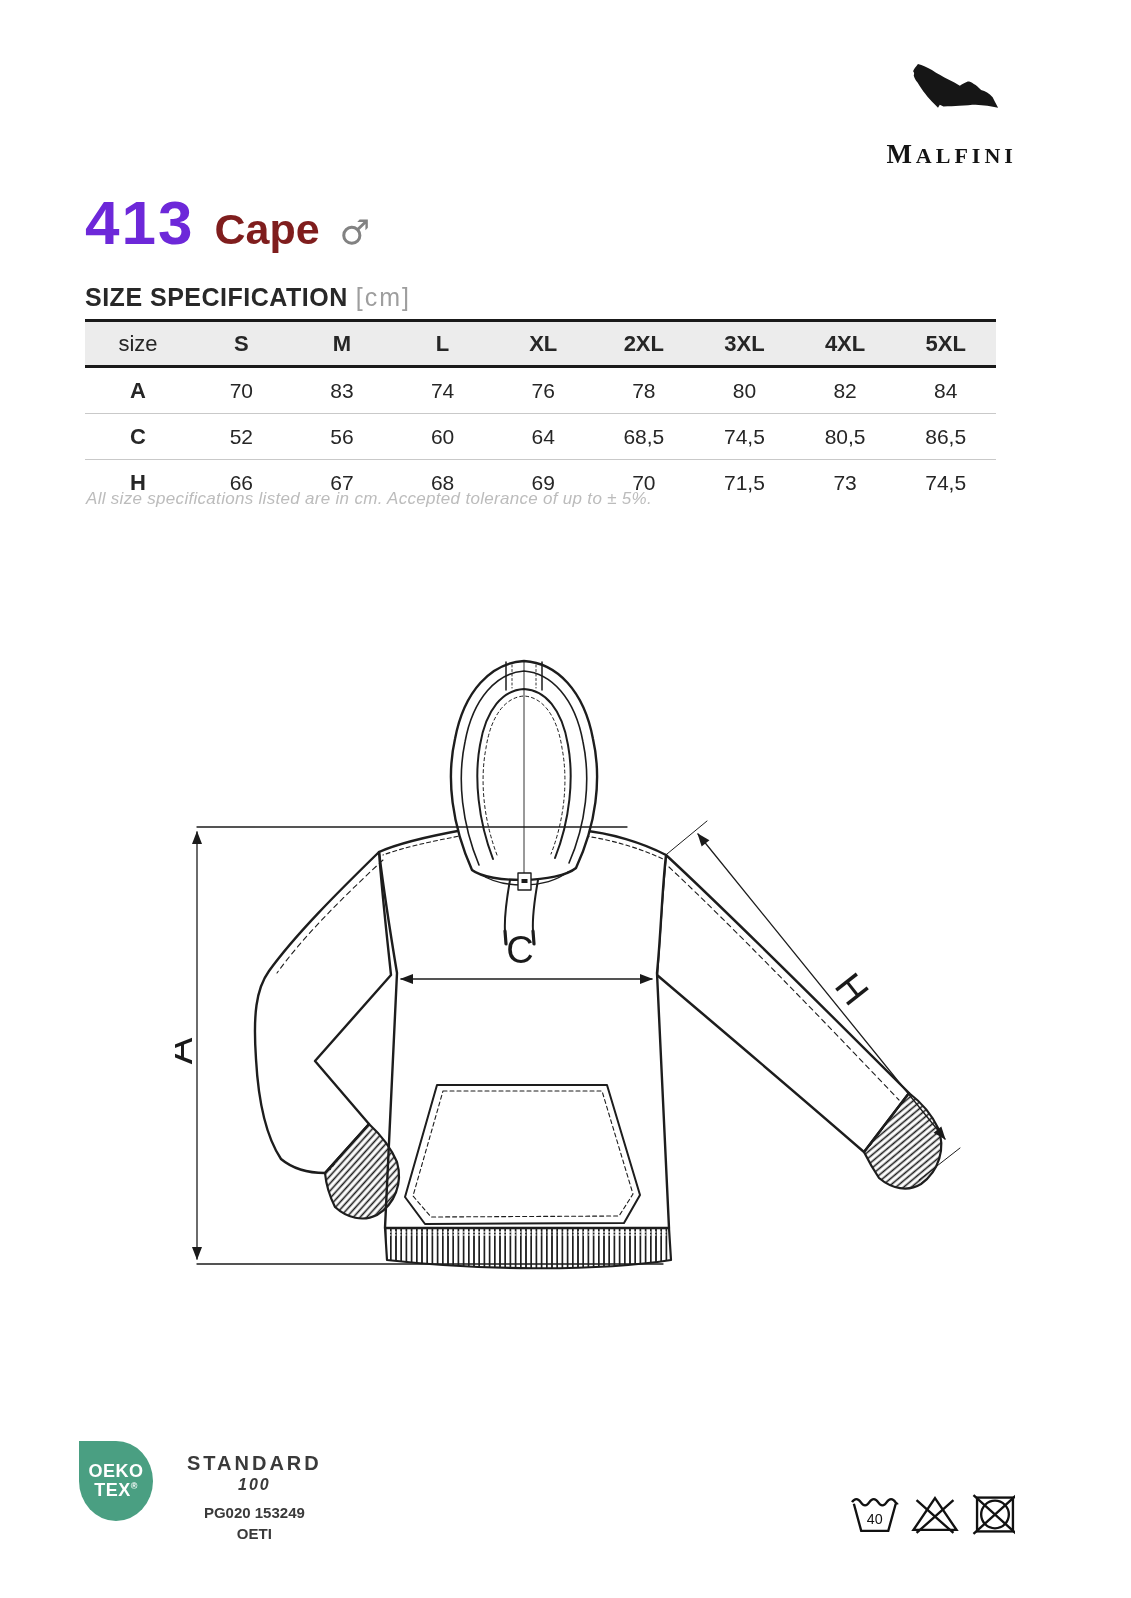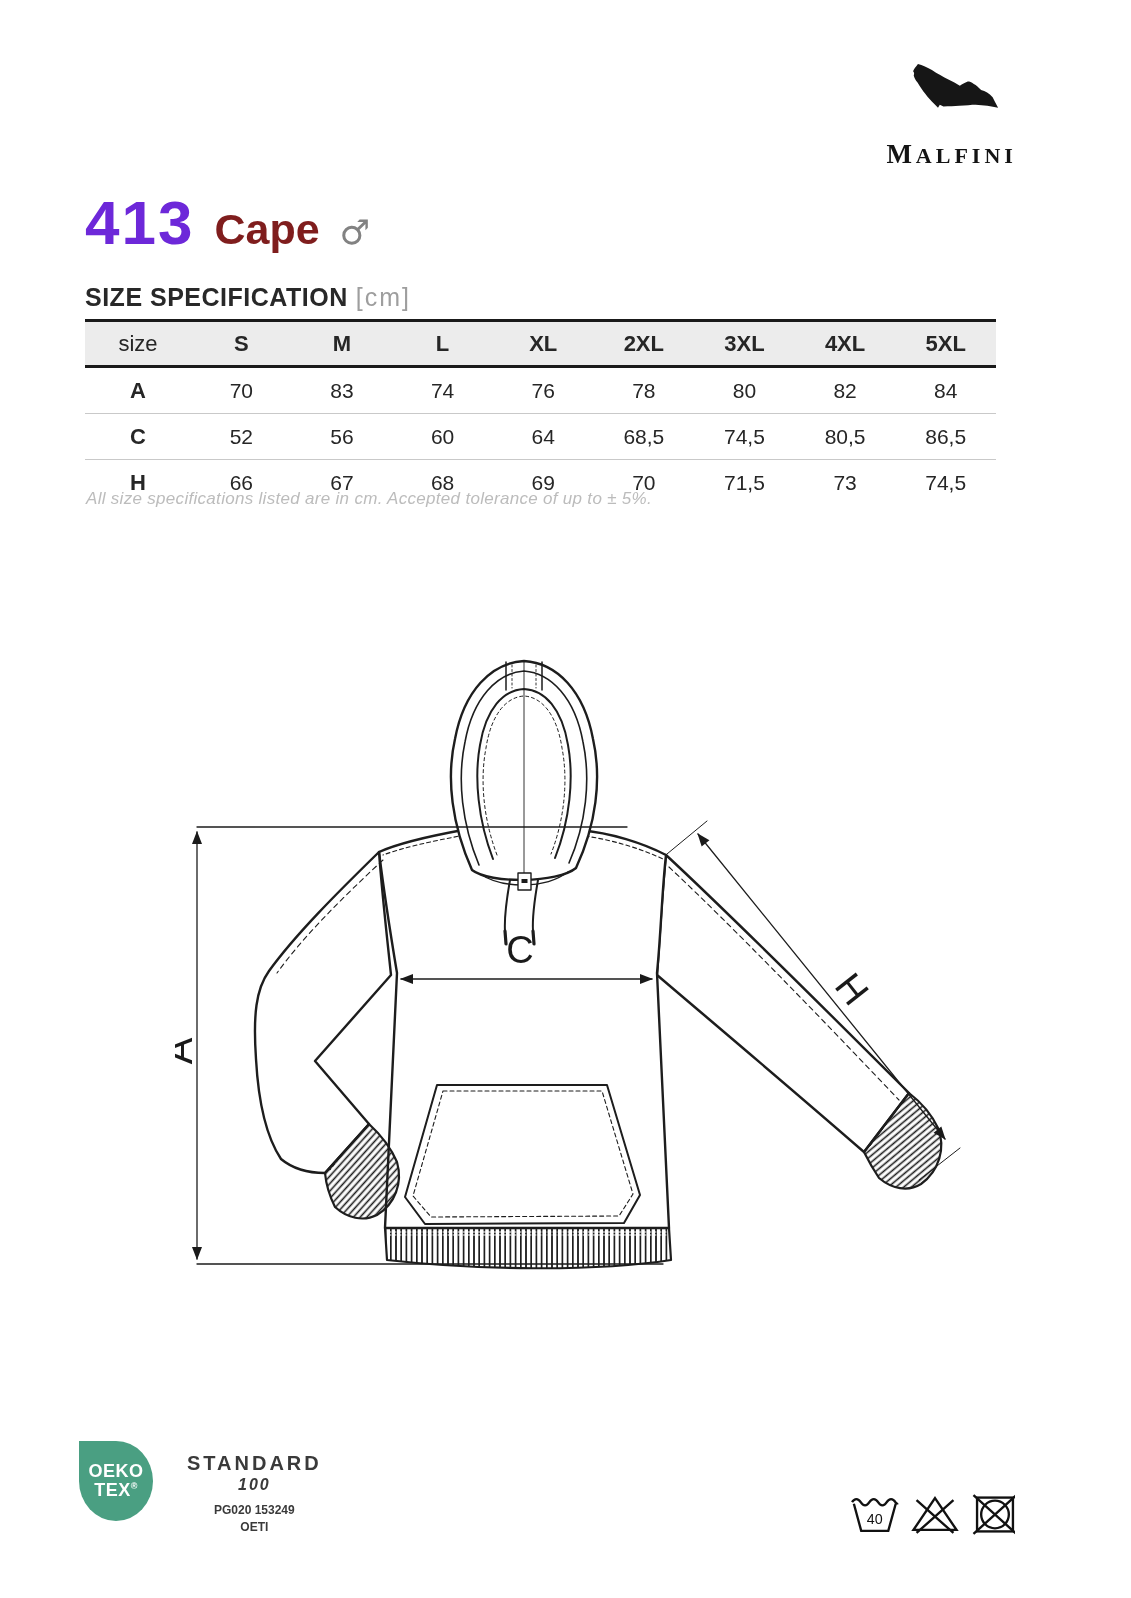--- a/index.html
+++ b/index.html
@@ -42,21 +42,21 @@
 
   
   .cert{position:absolute;left:79px;top:1441px;display:flex;gap:34px;}
   .cert-badge{width:74px;height:80px;border-radius:0 52% 52% 52%;display:flex;flex-direction:column;
               align-items:center;justify-content:center;color:#fff;font-weight:bold;font-size:18px;
               line-height:1.05;letter-spacing:.5px;}
   .cert-badge sup{font-size:9px;}
   .cert-text{padding-top:11px;color:#3a3a3a;}
   .cert-standard{font-size:20px;font-weight:bold;letter-spacing:3px;}
   .cert-number{font-size:16px;font-weight:bold;text-align:center;letter-spacing:2px;margin-top:1px;font-style:italic;}
-  .cert-code{font-size:12px;font-weight:bold;text-align:center;margin-top:8px;line-height:1.4;}
+  .cert-code{font-size:15px;font-weight:bold;text-align:center;margin-top:8px;line-height:1.4;}
 
   
   .care{position:absolute;left:851px;top:1494px;display:flex;gap:12px;align-items:flex-end;}
   .care svg{display:block;}
   .care .sym{stroke:#111;stroke-width:2.3;fill:none;}
   .care text{font-family:"Liberation Sans",sans-serif;}
 </style>
 </head>
 <body>
 

